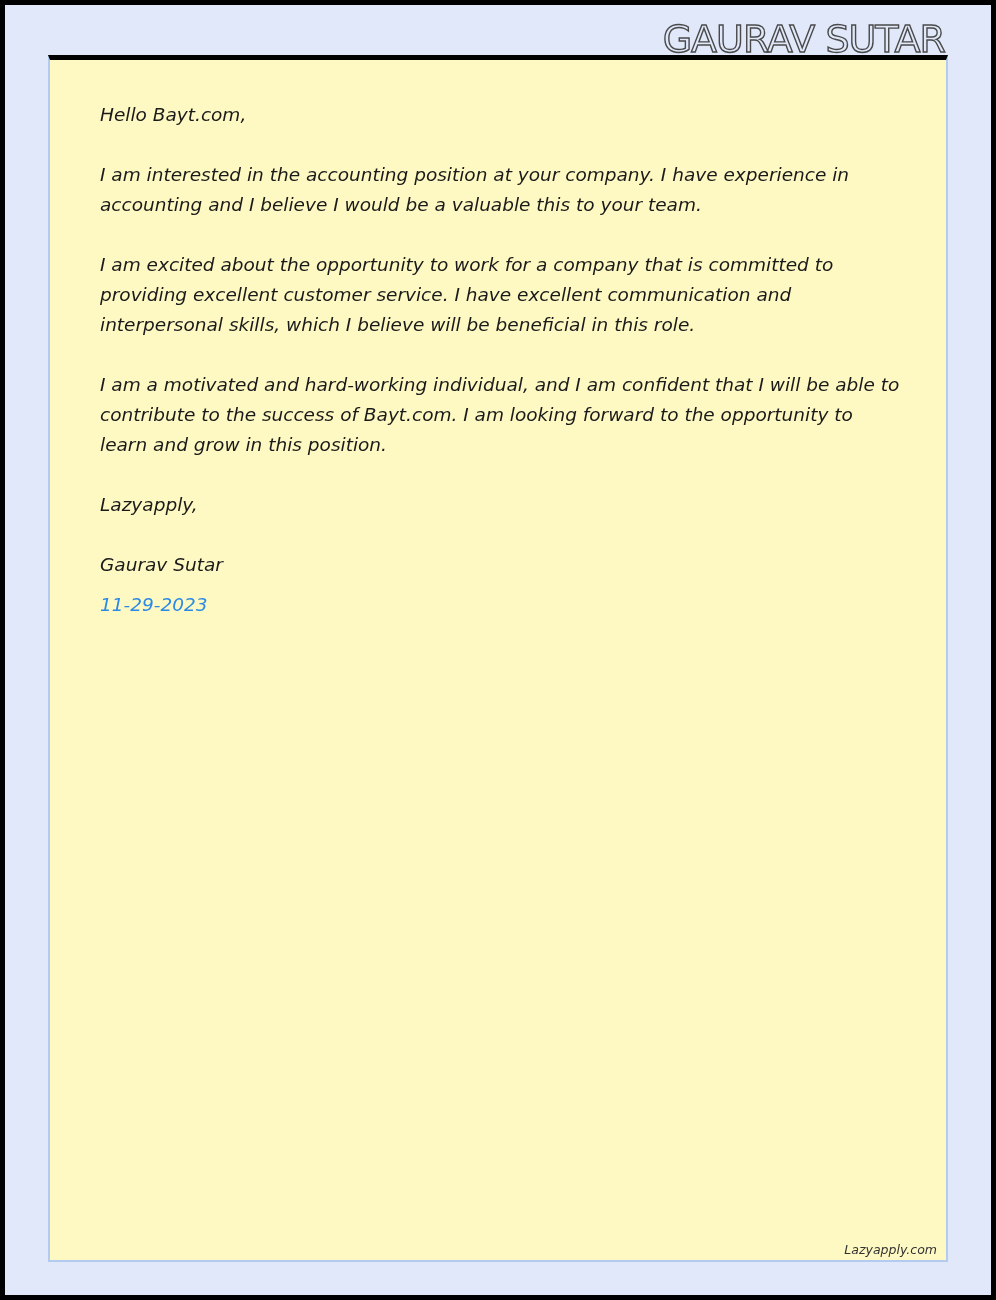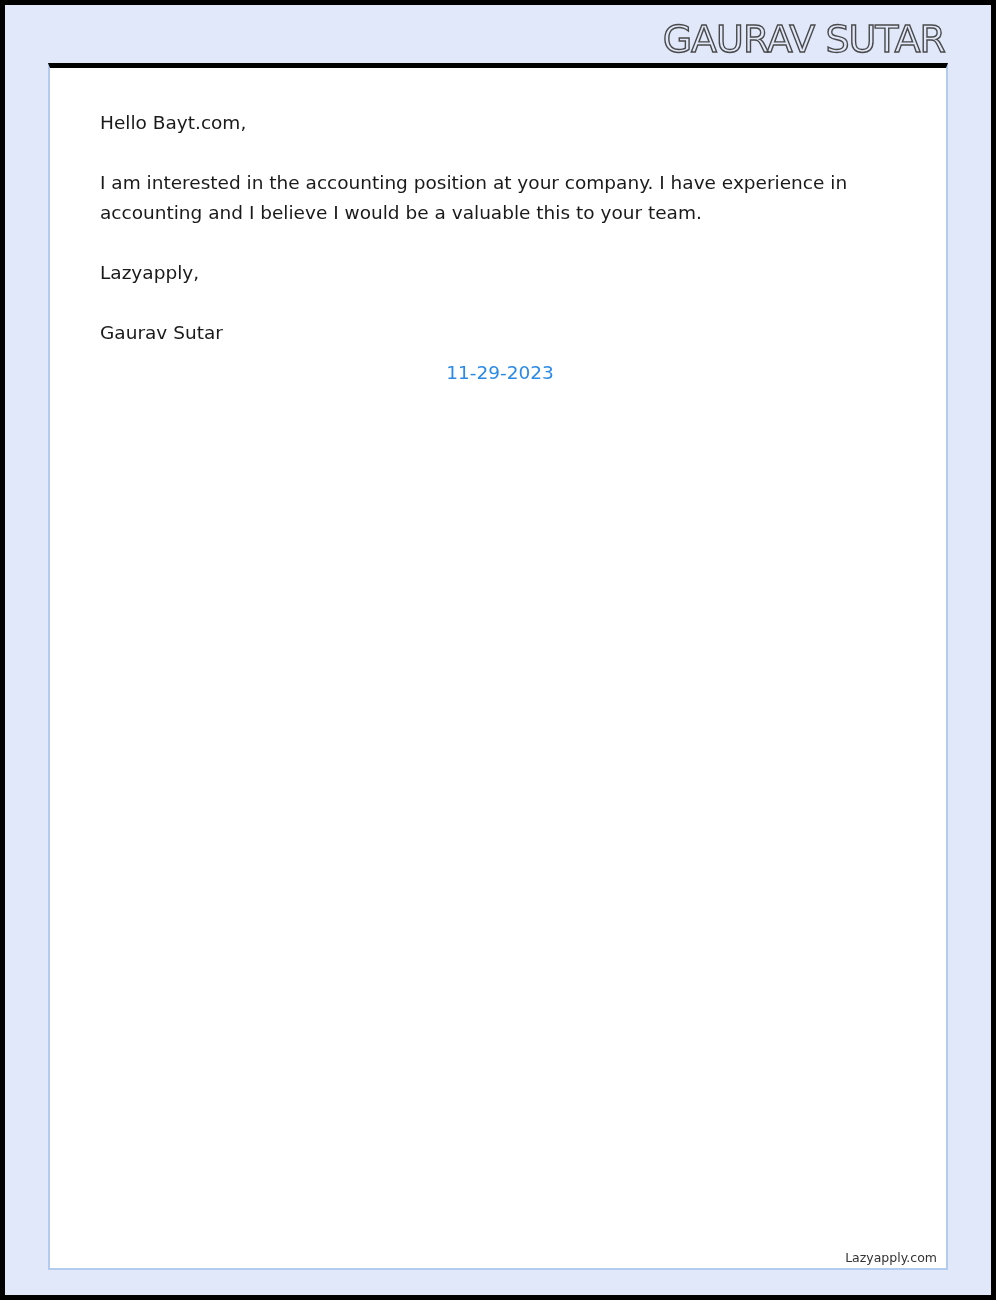--- a/index.html
+++ b/index.html
@@ -20,59 +20,62 @@
       font-size: 38px;
       letter-spacing: -1px;
       color: #e0e8fa;
       -webkit-text-stroke: 1.4px #4a4a4a;
       line-height: 48px;
       white-space: nowrap;
     }
     .card {
       position: absolute;
       left: 43px;
-      top: 58px;
+      top: 50px;
       width: 900px;
       height: 1207px;
       box-sizing: border-box;
-      background: #ffffff;
+      background: #fef9c3;
       border-left: 2px solid #b4cbf0;
       border-right: 2px solid #b4cbf0;
       border-bottom: 2px solid #b4cbf0;
       border-top: 5px solid #000;
+      font-style: italic;
     }
     .letter {
       position: absolute;
       left: 50px;
       top: 40px;
       width: 800px;
       font-size: 18.5px;
       line-height: 30px;
       color: #1a1a1a;
     }
     .letter p { margin: 0 0 30px 0; }
     .letter p.sig { margin-bottom: 10px; }
-    .date { color: #2a8ae6; margin: 0; text-align: center; }
+    .date { color: #2a8ae6; margin: 0; }
     .footer-brand {
       position: absolute;
       right: 9px;
       bottom: 2px;
       font-size: 12.5px;
       color: #333;
       line-height: 16px;
       text-align: center;
     }
   </style>
 </head>
 <body>
 
 <div class="header-name">GAURAV SUTAR</div>
 
 <div class="card">
   <div class="letter">
     <p>Hello Bayt.com,</p>
     <p>I am interested in the accounting position at your company. I have experience in accounting and I believe I would be a valuable this to your team.</p>
+    <p>I am excited about the opportunity to work for a company that is committed to providing excellent customer service. I have excellent communication and interpersonal skills, which I believe will be beneficial in this role.</p>
+    <p>I am a motivated and hard-working individual, and I am confident that I will be able to contribute to the success of Bayt.com. I am looking forward to the opportunity to learn and grow in this position.</p>
     <p>Lazyapply,</p>
     <p class="sig">Gaurav Sutar</p>
     <p class="date">11-29-2023</p>
   </div>
   <div class="footer-brand">Lazyapply.com</div>
 </div>
 
 </body></html>

